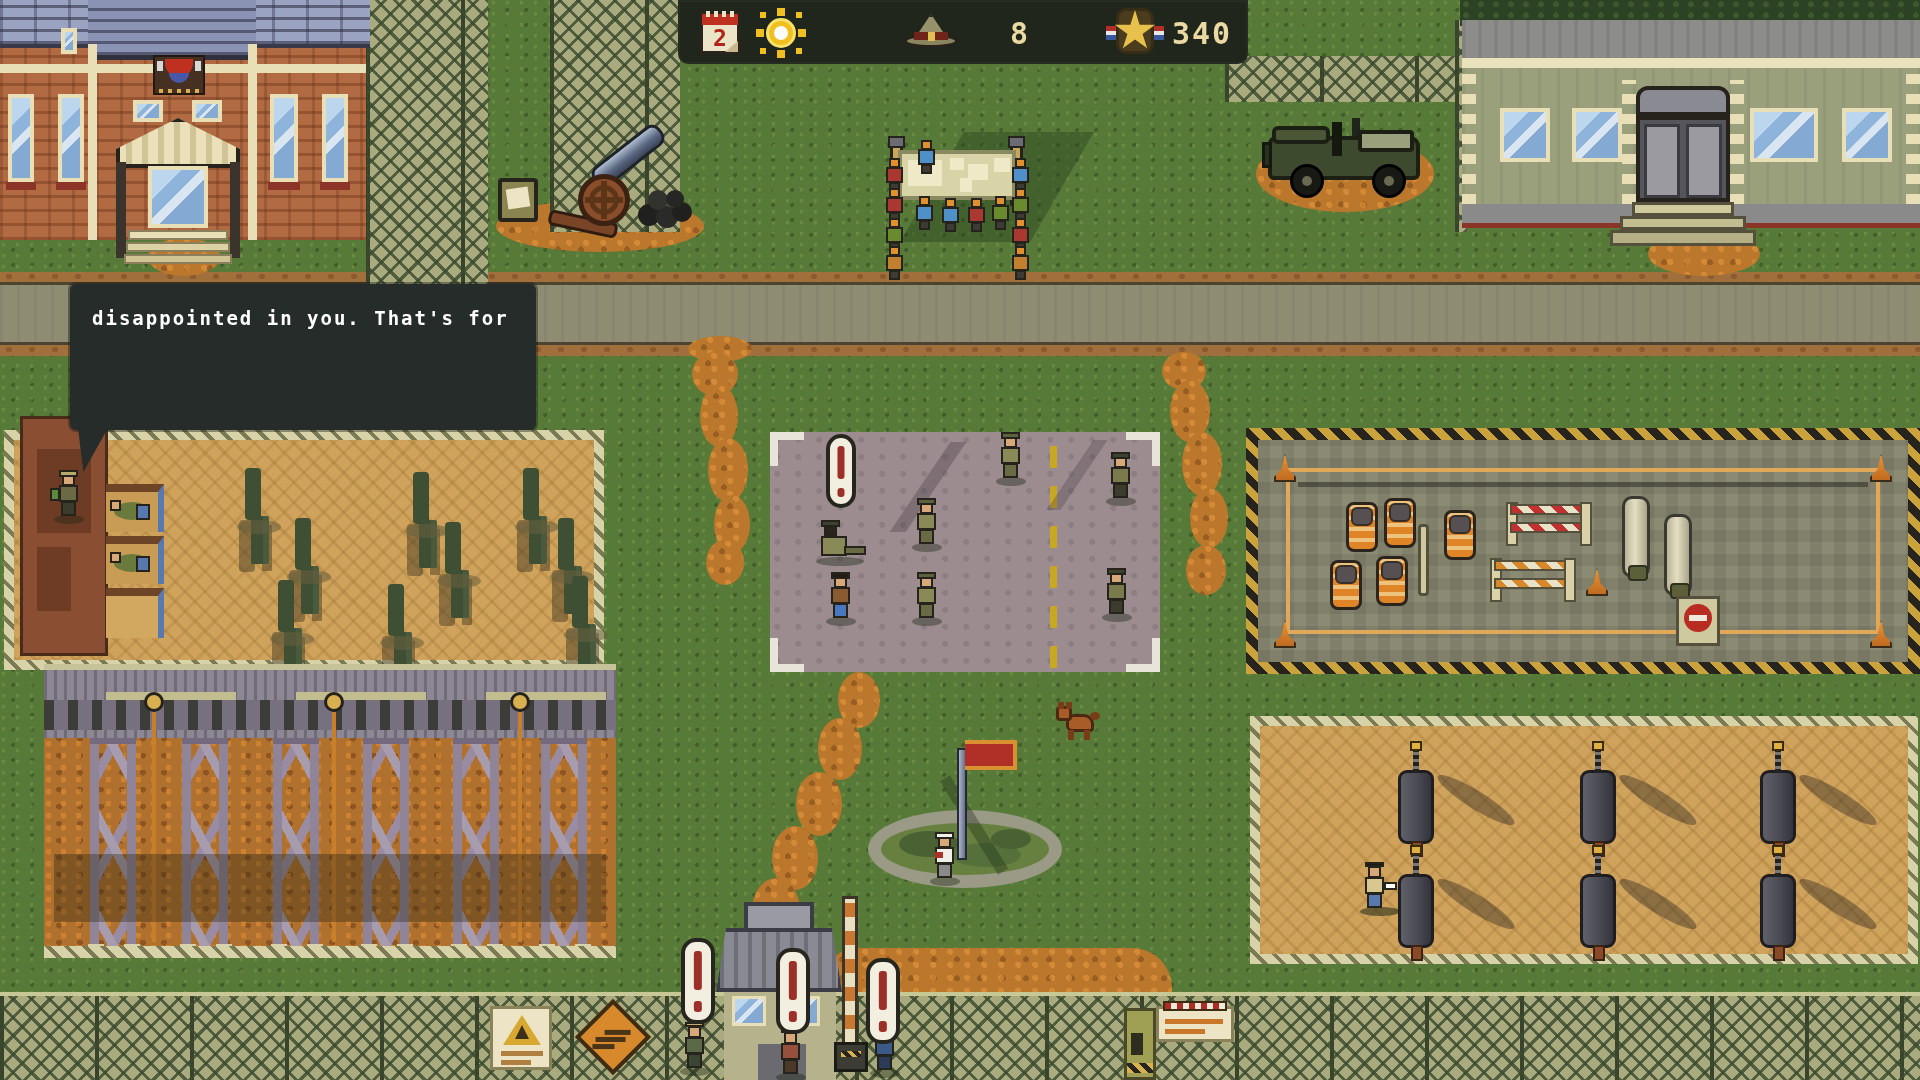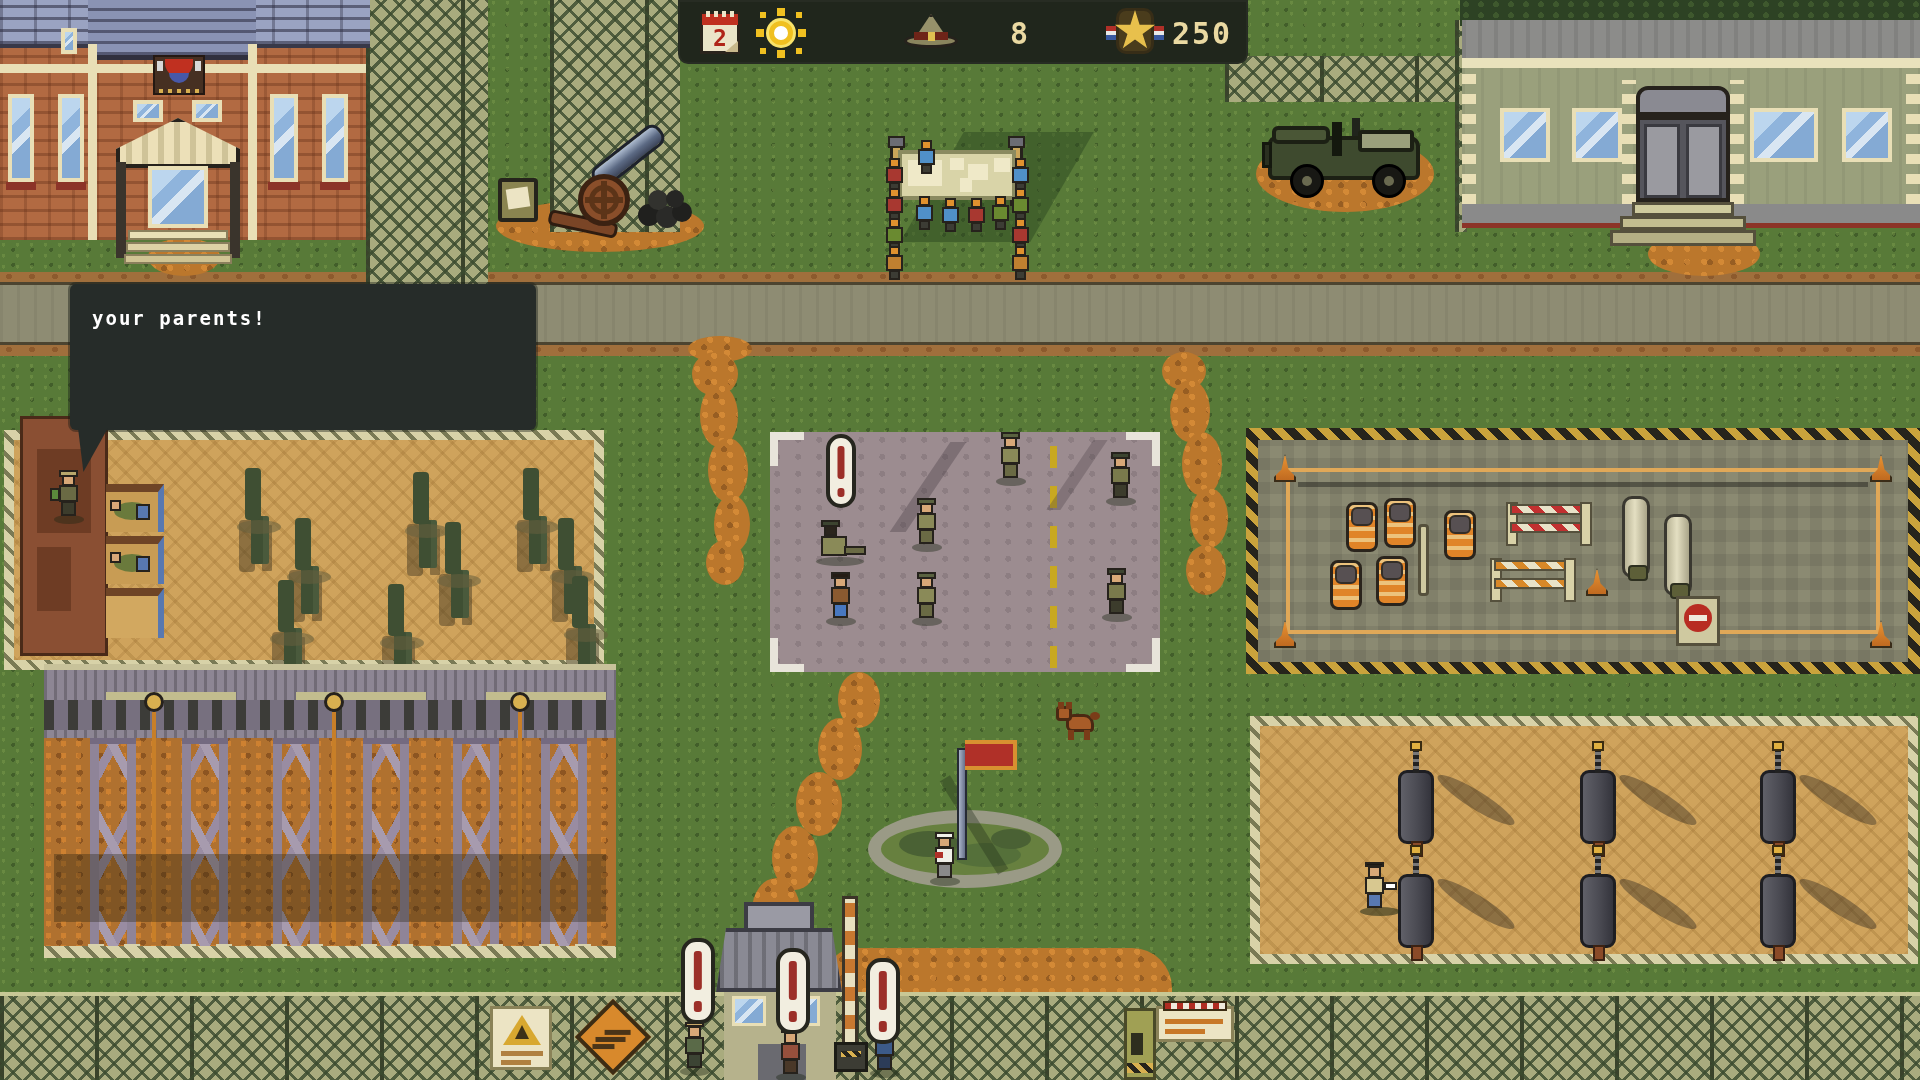--- a/index.html
+++ b/index.html
@@ -592,21 +592,21 @@
   <div class="px pill" style="left:776px;top:948px;width:34px;height:86px">
       <i class="px bar"></i>
       <i class="px dot"></i>
     </div>
   <div class="px pill" style="left:866px;top:958px;width:34px;height:86px">
       <i class="px bar"></i>
       <i class="px dot"></i>
     </div>
 
   <div id="bubble" class="px" style="left:70px;top:284px;width:466px;height:146px">
-    <div>your parents!</div>
+    <div>disappointed in you. That's for</div>
     <div class="tail"></div>
   </div>
 
   <div id="hud" class="px" style="left:678px;top:0;width:570px;height:64px">
     <div class="px" style="left:22px;top:12px;width:40px;height:42px;background:#ece4c8;border:3px solid #2a241c">
       <div class="px" style="left:-1px;top:-1px;width:36px;height:11px;background:#c03020"></div>
       <div class="px" style="left:3px;top:-4px;width:4px;height:6px;background:#ece4c8"></div>
       <div class="px" style="left:11px;top:-4px;width:4px;height:6px;background:#ece4c8"></div>
       <div class="px" style="left:19px;top:-4px;width:4px;height:6px;background:#ece4c8"></div>
       <div class="px" style="left:27px;top:-4px;width:4px;height:6px;background:#ece4c8"></div>
@@ -630,16 +630,16 @@
       <div class="px" style="left:10px;top:18px;width:34px;height:8px;background:#6e2418"></div>
       <div class="px" style="left:24px;top:18px;width:7px;height:9px;background:#e0c050"></div>
     </div>
     <div class="px hud-num" style="left:332px;top:16px">8</div>
     <div class="px" style="left:428px;top:6px;width:58px;height:52px">
       <div class="px" style="left:0;top:20px;width:18px;height:14px;background:linear-gradient(0deg,#3858a0 0 35%,#e8e8e8 35% 65%,#b03028 65%)"></div>
       <div class="px" style="left:40px;top:20px;width:18px;height:14px;background:linear-gradient(0deg,#3858a0 0 35%,#e8e8e8 35% 65%,#b03028 65%)"></div>
       <div class="px" style="left:10px;top:2px;width:38px;height:46px;background:#4a3c1c;border:3px solid #26201482;border-radius:10px"></div>
       <div class="px" style="left:8px;top:4px;width:42px;height:42px;background:#e8c04c;clip-path:polygon(50% 0%,61% 35%,98% 35%,68% 57%,79% 91%,50% 70%,21% 91%,32% 57%,2% 35%,39% 35%)"></div>
     </div>
-    <div class="px hud-num" style="left:494px;top:16px">250</div>
+    <div class="px hud-num" style="left:494px;top:16px">340</div>
   </div>
 
 </div>
 
 </body></html>

